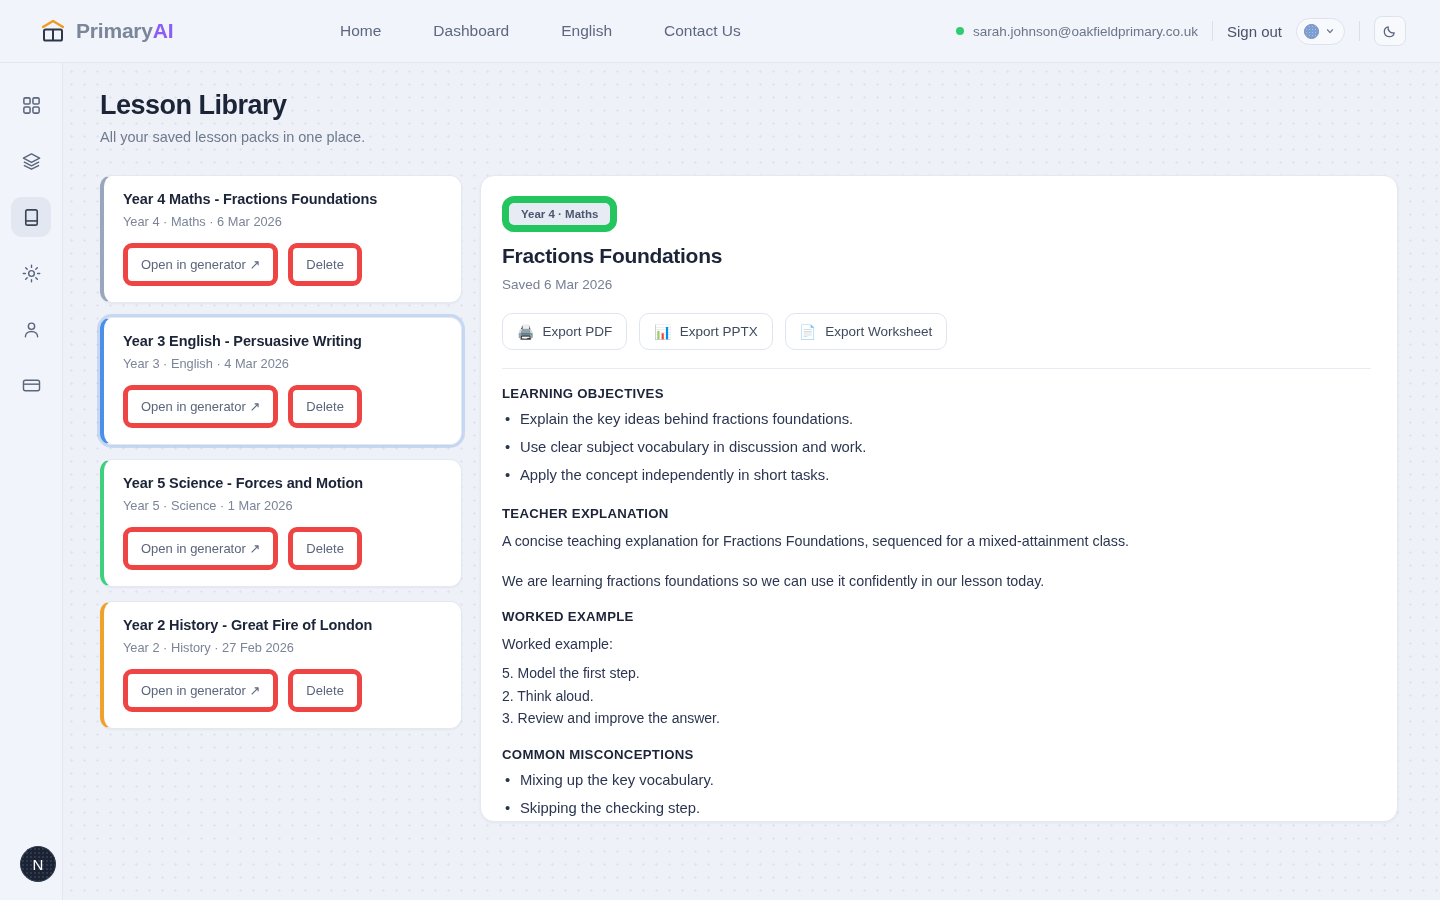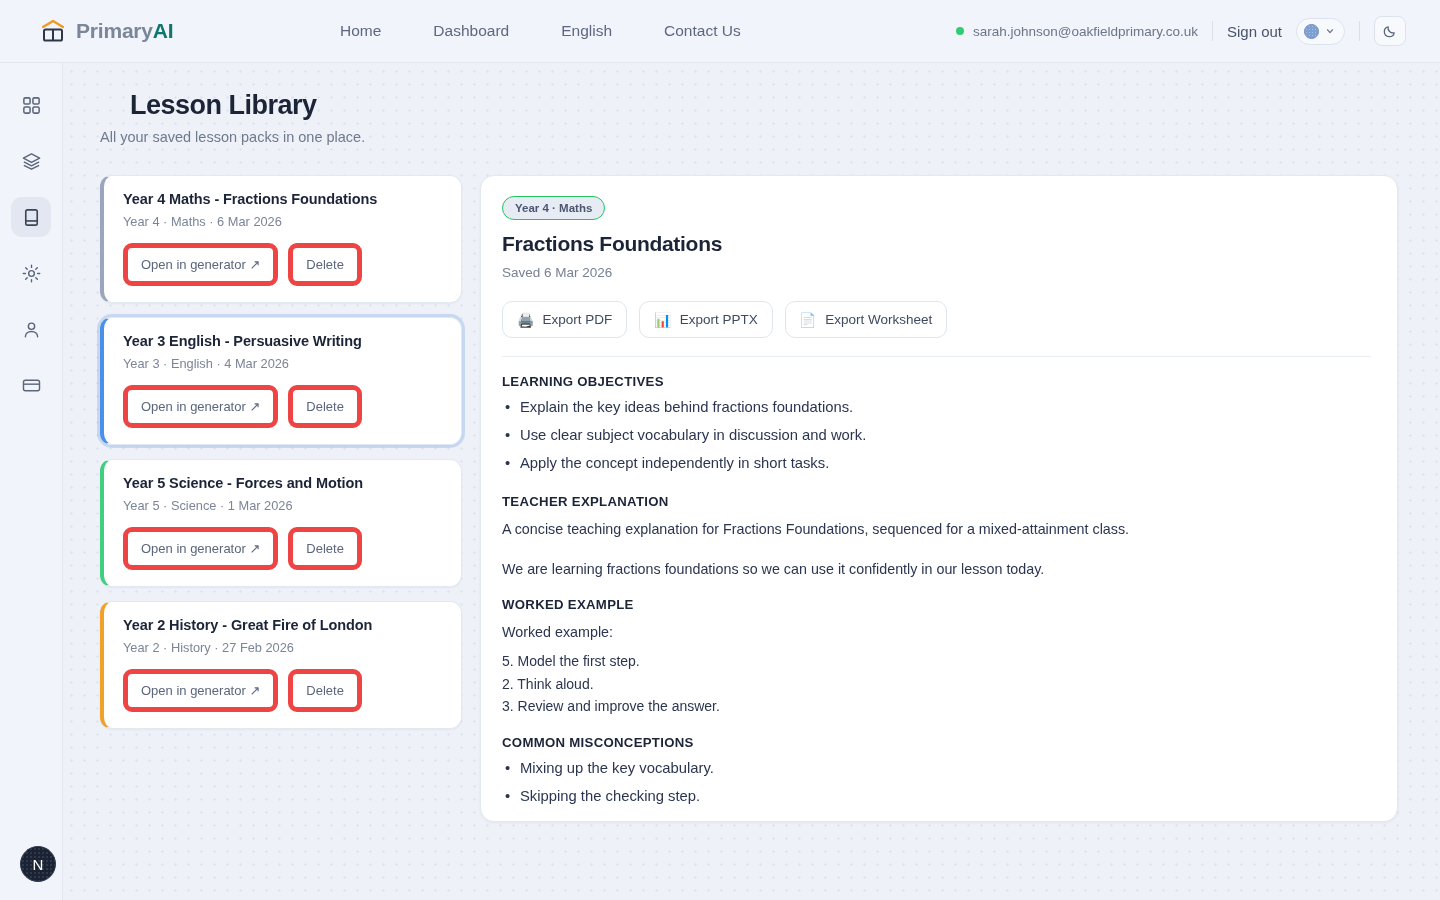--- a/index.html
+++ b/index.html
@@ -26,21 +26,21 @@
   }
   .logo-wrap {
     display: flex; align-items: center; gap: 10px;
     margin-left: 40px; width: 260px;
   }
   .logo-mark { width: 26px; height: 26px; display:block; }
   .logo-text {
     font-size: 21px; font-weight: 600; letter-spacing: -0.2px;
   }
   .logo-text .p1 { color: #7a8699; }
-  .logo-text .p2 { color: #0f766e; }
+  .logo-text .p2 { color: #8b5cf6; }
 
   .nav {
     display: flex; align-items: center; gap: 52px;
     margin-left: 40px;
   }
   .nav a {
     color: #5d6880; font-size: 15.5px; text-decoration: none;
   }
 
   .header-right {
@@ -104,21 +104,20 @@
 
   
   .main {
     position: absolute; top: 63px; left: 63px; right: 0; bottom: 0;
     padding: 27px 42px 0 37px;
     overflow: hidden;
   }
   .page-title {
     font-size: 27px; font-weight: 700; color: #1c2438;
     letter-spacing: -0.5px;
-    margin-left: 30px;
   }
   .page-sub {
     margin-top: 8px; font-size: 14.5px; color: #6f7a8e;
   }
 
   .columns {
     display: flex; gap: 18px; margin-top: 30px;
     align-items: flex-start;
   }
 
@@ -159,21 +158,21 @@
     overflow: hidden;
     box-shadow: 0 1px 3px rgba(30,40,70,0.05);
     position: relative;
   }
   .panel-inner { padding: 20px 26px 24px 21px; }
   .badge {
     display: inline-block;
     background: #e7ebf4; color: #4b5670;
     font-size: 11.5px; font-weight: 700;
     border-radius: 12px; padding: 5px 12px;
-    border: 1px solid #22c55e;
+    border: 7px solid #22c55e;
     text-align: right;
   }
   .panel-title {
     margin-top: 12px;
     font-size: 21px; font-weight: 700; color: #1c2438; letter-spacing: -0.3px;
   }
   .panel-saved { margin-top: 9px; font-size: 13.5px; color: #778194; }
 
   .exports { display: flex; gap: 12px; margin-top: 21px; }
   .btn-export {

